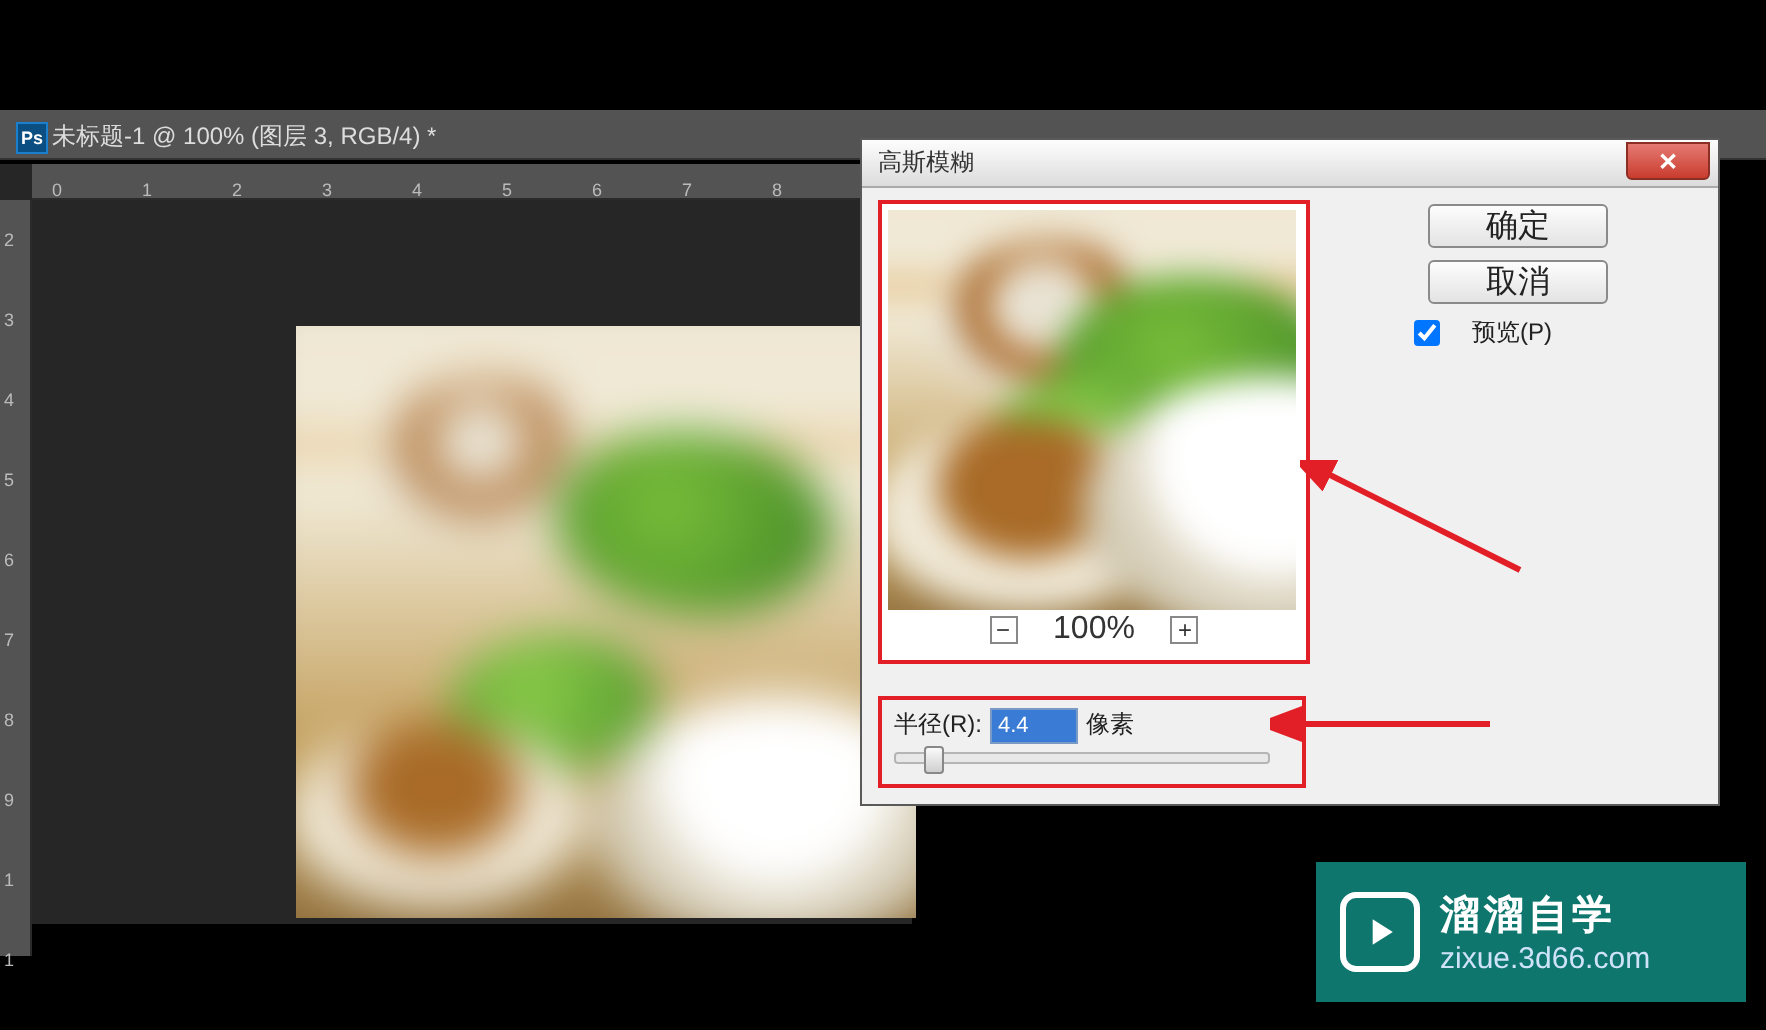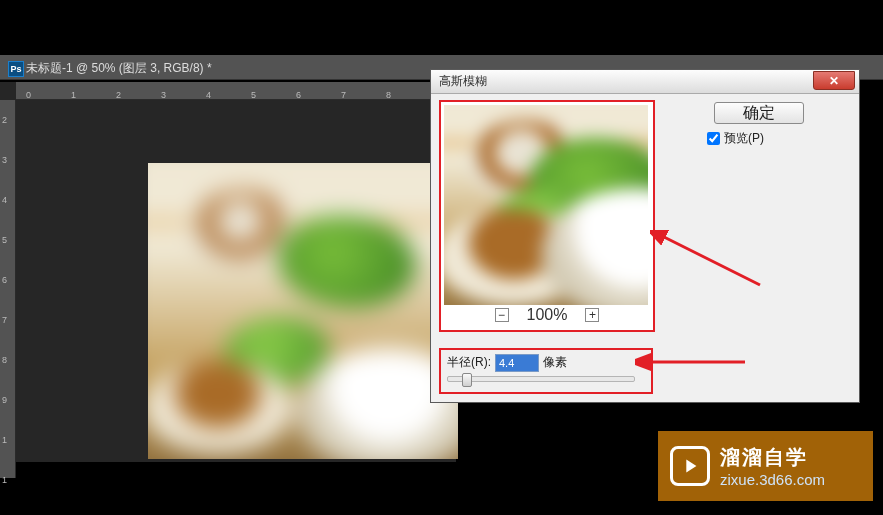--- a/index.html
+++ b/index.html
@@ -184,21 +184,21 @@
       width:90px; height:22px;
       background: linear-gradient(180deg, #fdfdfd, #e3e3e3);
       border:1px solid #8a8a8a;
       border-radius:3px;
       color:#222; font-size:16px;
       display:flex; align-items:center; justify-content:center;
       margin-bottom:6px;
       margin-left:auto; margin-right:auto;
     }
     .preview-check {
-      display:flex; align-items:center; gap:4px;
+      display:flex; align-items:center; gap:16px;
       margin-top:6px;
       margin-left:38px;
       color:#222;
     }
     .preview-check input {
       width:13px; height:13px;
     }
 
     .radius-box {
       position:absolute;
@@ -249,21 +249,21 @@
       position:absolute;
       top:347px; left:635px;
       width:120px; height:30px;
       pointer-events:none;
     }
     
     .watermark {
       position:absolute;
       bottom:14px; right:10px;
       width:215px; height:70px;
-      background:#a16207;
+      background:#0f766e;
       display:flex; align-items:center;
       padding:8px 12px;
       gap:10px;
     }
     .wm-icon {
       width:40px; height:40px;
       border:3px solid #fff;
       border-radius:8px;
       display:flex; align-items:center; justify-content:center;
     }
@@ -272,21 +272,21 @@
     .wm-title { color:#fff; font-size:20px; font-weight:bold; letter-spacing:2px;}
     .wm-sub { color:#cfe3f8; font-size:15px; }
   </style>
 </head>
 <body>
 
 <div class="ps-header"></div>
 
 <div class="tab-bar">
   <span class="ps-icon">Ps</span>
-  <span class="doc-title">未标题-1 @ 50% (图层 3, RGB/8) *</span>
+  <span class="doc-title">未标题-1 @ 100% (图层 3, RGB/4) *</span>
 </div>
 
 <div class="canvas-area"></div>
 
 <div class="ruler-top">
   <div class="ticks">
     <span class="tick" style="left:10px">0</span>
     <span class="tick" style="left:55px">1</span>
     <span class="tick" style="left:100px">2</span>
     <span class="tick" style="left:145px">3</span>
@@ -355,20 +355,23 @@
         <span class="zoom-label">100%</span>
         <div class="zoom-btn">
           <span>+</span>
         </div>
       </div>
     </div>
 
     <div class="right-controls">
       <div class="dlg-button">
         <span>确定</span>
+      </div>
+      <div class="dlg-button">
+        <span>取消</span>
       </div>
       <label class="preview-check">
         <input type="checkbox" checked="" style="">
         <span>预览(P)</span>
       </label>
     </div>
 
     <div class="radius-box">
       <div class="radius-row">
         <span>半径(R):</span>

